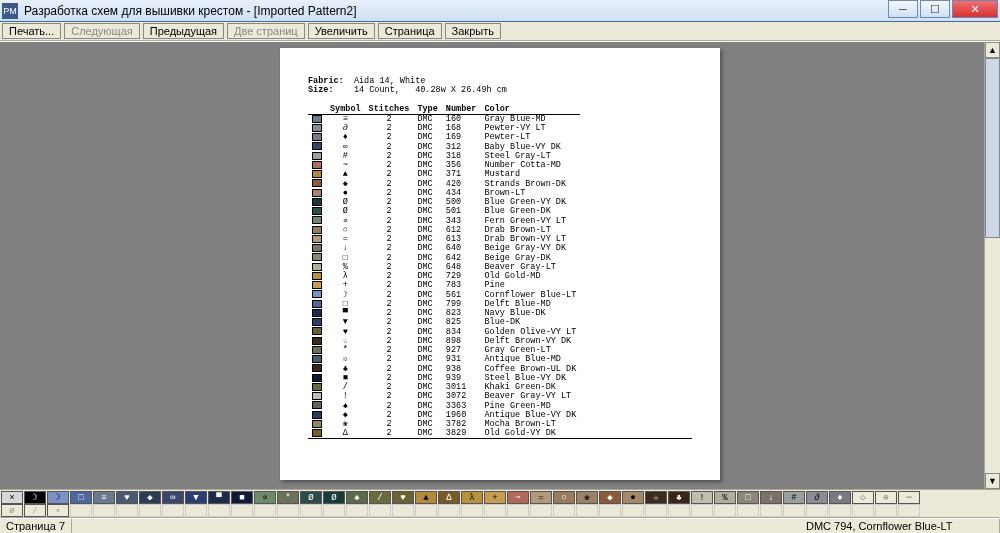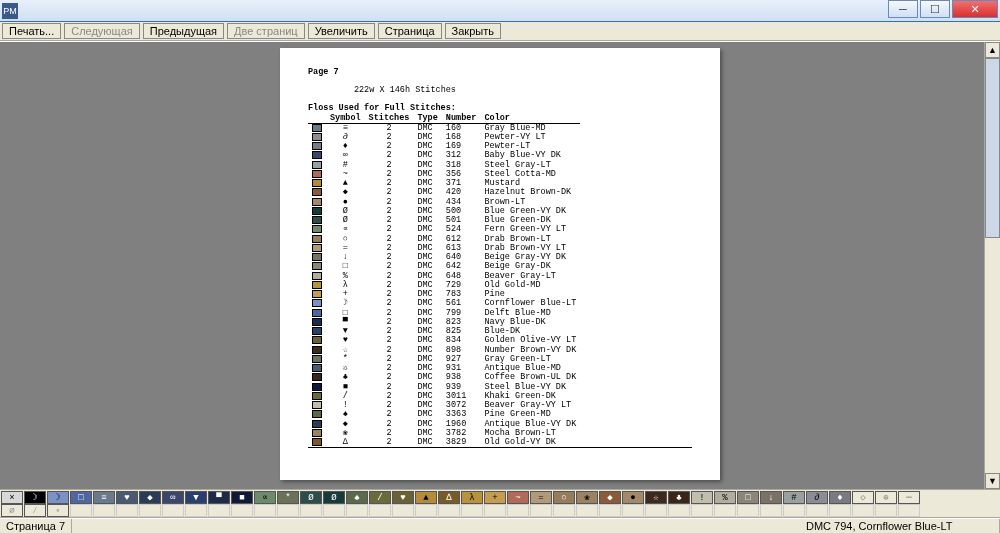--- a/index.html
+++ b/index.html
@@ -123,44 +123,44 @@
     color: rgba(0,0,0,.35);
     font-size: 16px;
     letter-spacing:.5px;
   }
 </style>
 </head>
 <body>
 
 <div class="titlebar">
   <div class="icon">PM</div>
+  <div class="title">Разработка схем для вышивки крестом - [Imported Pattern2]</div>
   <div class="winbtns">
     <div class="winbtn">─</div>
     <div class="winbtn">☐</div>
     <div class="winbtn close">✕</div>
   </div>
 </div>
 
 <div class="toolbar">
   <div class="toolbtn">Печать...</div>
   <div class="toolbtn disabled">Следующая</div>
   <div class="toolbtn">Предыдущая</div>
   <div class="toolbtn disabled">Две страниц</div>
   <div class="toolbtn">Увеличить</div>
   <div class="toolbtn">Страница</div>
   <div class="toolbtn">Закрыть</div>
 </div>
 
 <div class="workspace">
   <div class="page">
-    <pre class="hdr">Page 7</pre>
     <pre> </pre>
-    <pre>         <span>222w X 146h Stitches</span></pre>
+    <pre><span class="hdr">Fabric:</span>  <span>Aida 14, White</span></pre>
+    <pre><span class="hdr">Size:</span>    <span>14 Count,   40.28w X 26.49h cm</span></pre>
     <pre> </pre>
-    <pre class="hdr">Floss Used for Full Stitches:</pre>
     <table>
       <thead>
           <tr>
         <th></th>
         <th>Symbol</th>
         <th>Stitches</th>
         <th>Type</th>
         <th>Number</th>
         <th>Color</th>
       </tr>
@@ -205,37 +205,37 @@
             <td>DMC</td>
             <td>318</td>
             <td>Steel Gray-LT</td>
           </tr>
           <tr>
             <td><span class="sw" style="background:#b1695a"></span></td>
             <td style="text-align:center">~</td>
             <td style="text-align:center">2</td>
             <td>DMC</td>
             <td>356</td>
-            <td>Steel Cotta-MD</td>
+            <td>Number Cotta-MD</td>
           </tr>
           <tr>
             <td><span class="sw" style="background:#b58a3a"></span></td>
             <td style="text-align:center">▲</td>
             <td style="text-align:center">2</td>
             <td>DMC</td>
             <td>371</td>
             <td>Mustard</td>
           </tr>
           <tr>
             <td><span class="sw" style="background:#8a5a3a"></span></td>
             <td style="text-align:center">◆</td>
             <td style="text-align:center">2</td>
             <td>DMC</td>
             <td>420</td>
-            <td>Hazelnut Brown-DK</td>
+            <td>Strands Brown-DK</td>
           </tr>
           <tr>
             <td><span class="sw" style="background:#a4886a"></span></td>
             <td style="text-align:center">●</td>
             <td style="text-align:center">2</td>
             <td>DMC</td>
             <td>434</td>
             <td>Brown-LT</td>
           </tr>
           <tr>
@@ -252,21 +252,21 @@
             <td style="text-align:center">2</td>
             <td>DMC</td>
             <td>501</td>
             <td>Blue Green-DK</td>
           </tr>
           <tr>
             <td><span class="sw" style="background:#6d8a6f"></span></td>
             <td style="text-align:center">∝</td>
             <td style="text-align:center">2</td>
             <td>DMC</td>
-            <td>524</td>
+            <td>343</td>
             <td>Fern Green-VY LT</td>
           </tr>
           <tr>
             <td><span class="sw" style="background:#967c5a"></span></td>
             <td style="text-align:center">○</td>
             <td style="text-align:center">2</td>
             <td>DMC</td>
             <td>612</td>
             <td>Drab Brown-LT</td>
           </tr>
@@ -357,21 +357,21 @@
             <td>DMC</td>
             <td>834</td>
             <td>Golden Olive-VY LT</td>
           </tr>
           <tr>
             <td><span class="sw" style="background:#3c2a1e"></span></td>
             <td style="text-align:center">☆</td>
             <td style="text-align:center">2</td>
             <td>DMC</td>
             <td>898</td>
-            <td>Number Brown-VY DK</td>
+            <td>Delft Brown-VY DK</td>
           </tr>
           <tr>
             <td><span class="sw" style="background:#6a725a"></span></td>
             <td style="text-align:center">*</td>
             <td style="text-align:center">2</td>
             <td>DMC</td>
             <td>927</td>
             <td>Gray Green-LT</td>
           </tr>
           <tr>

